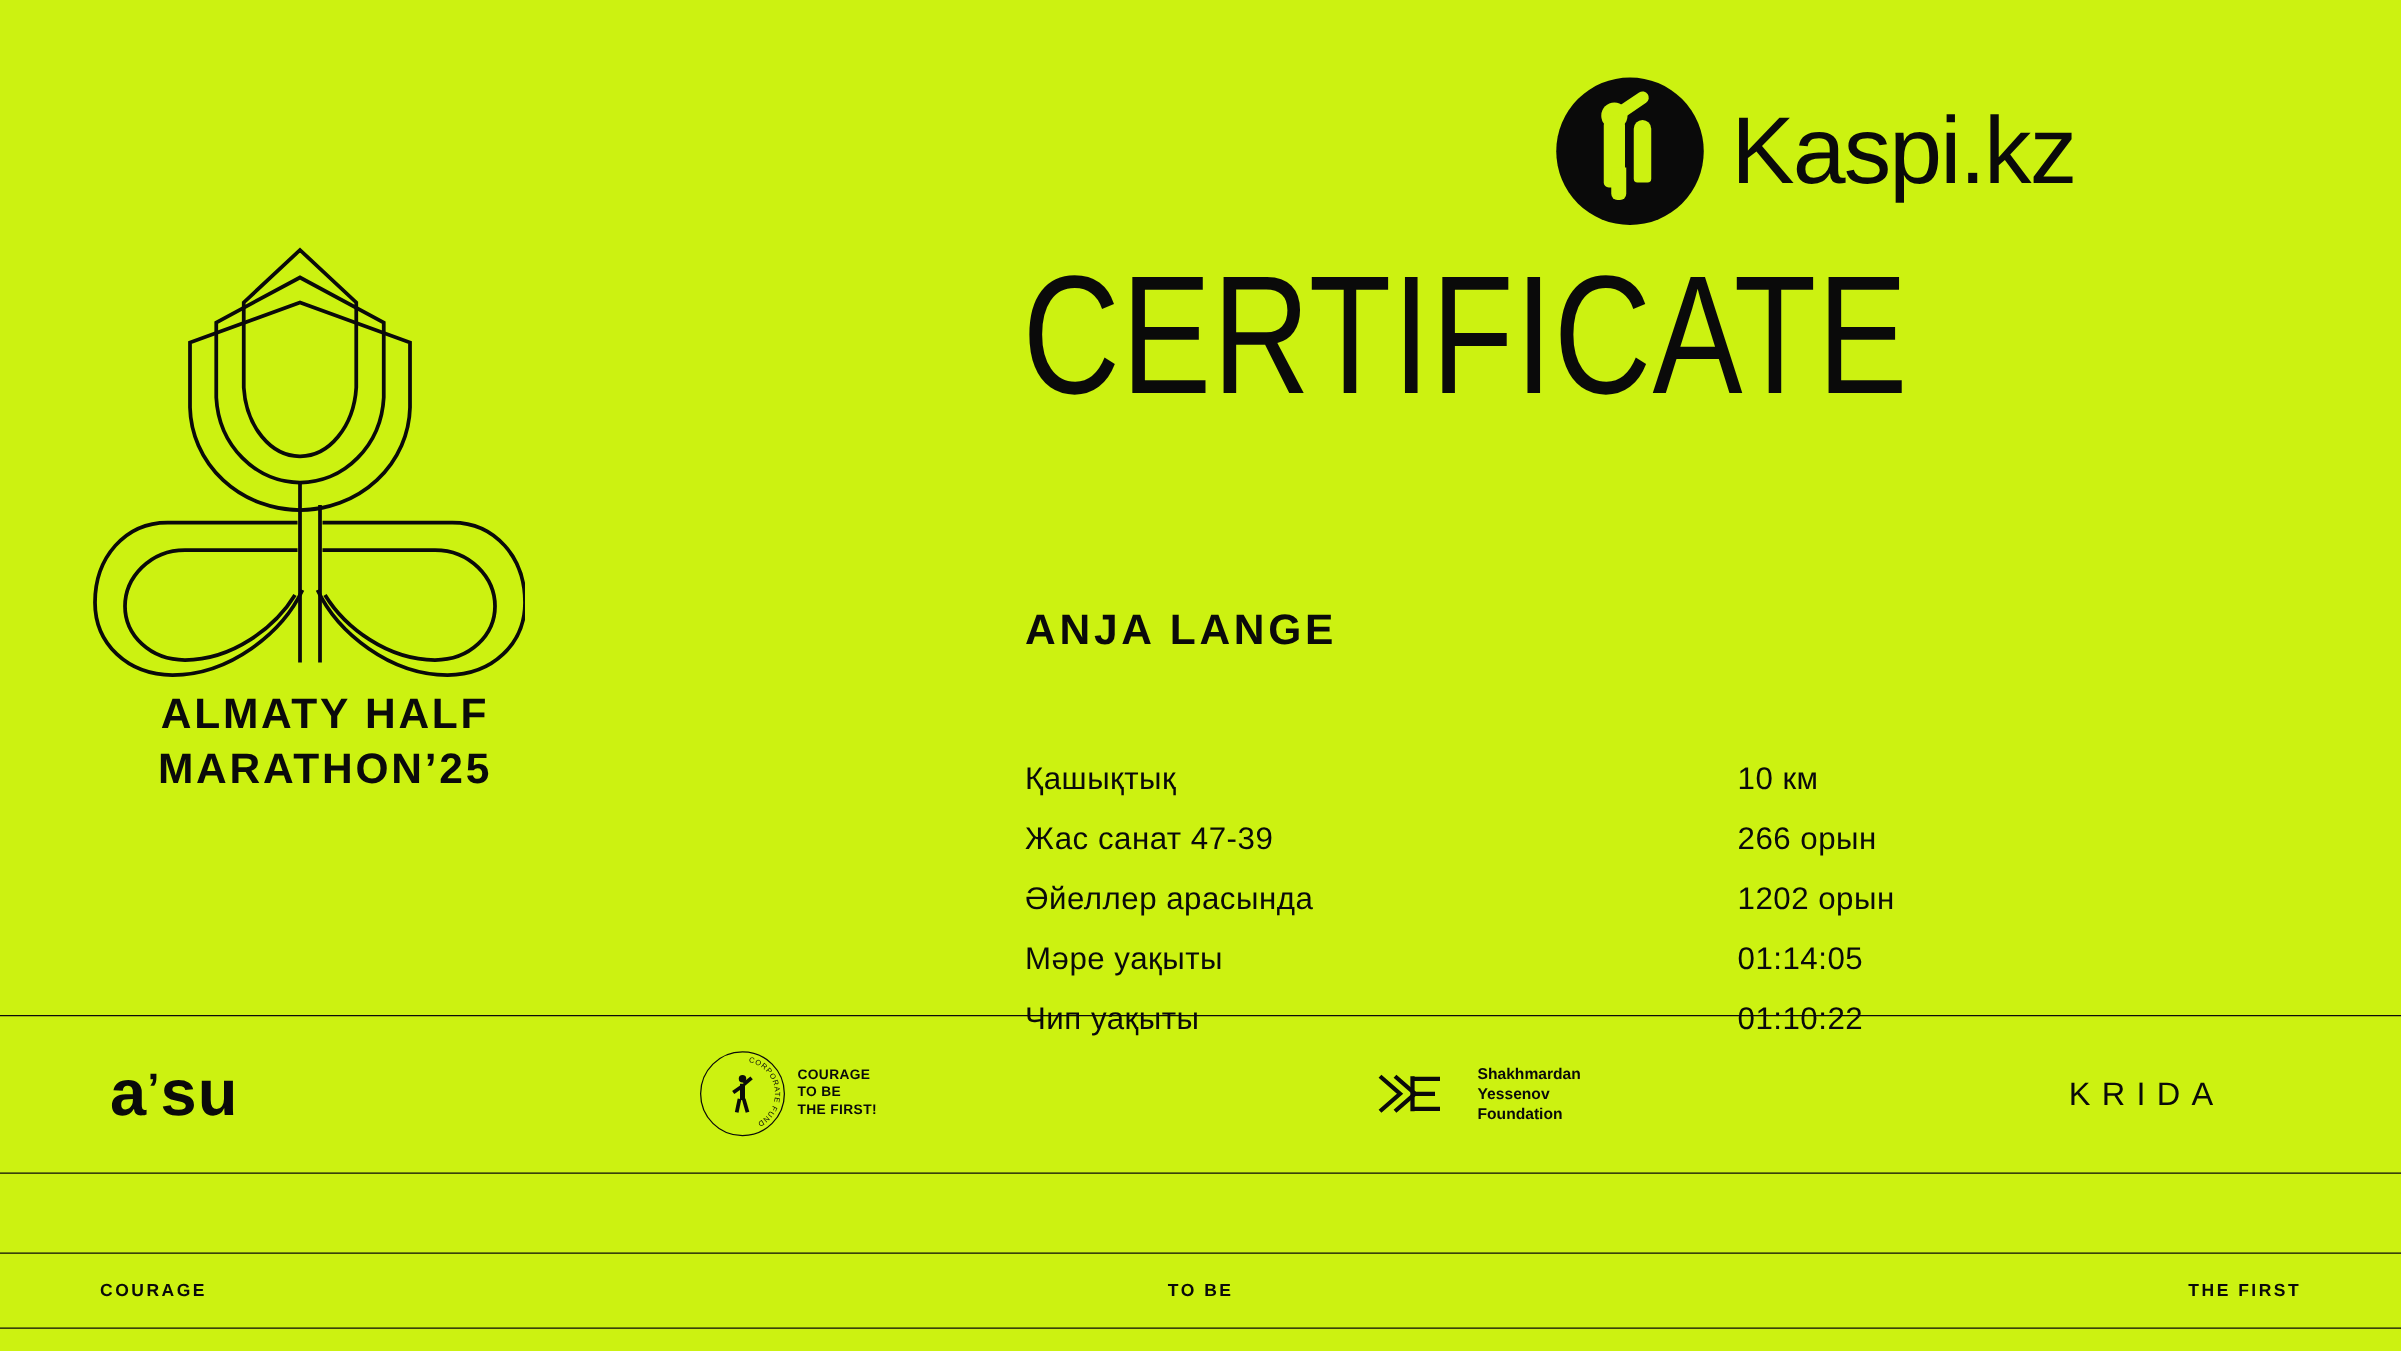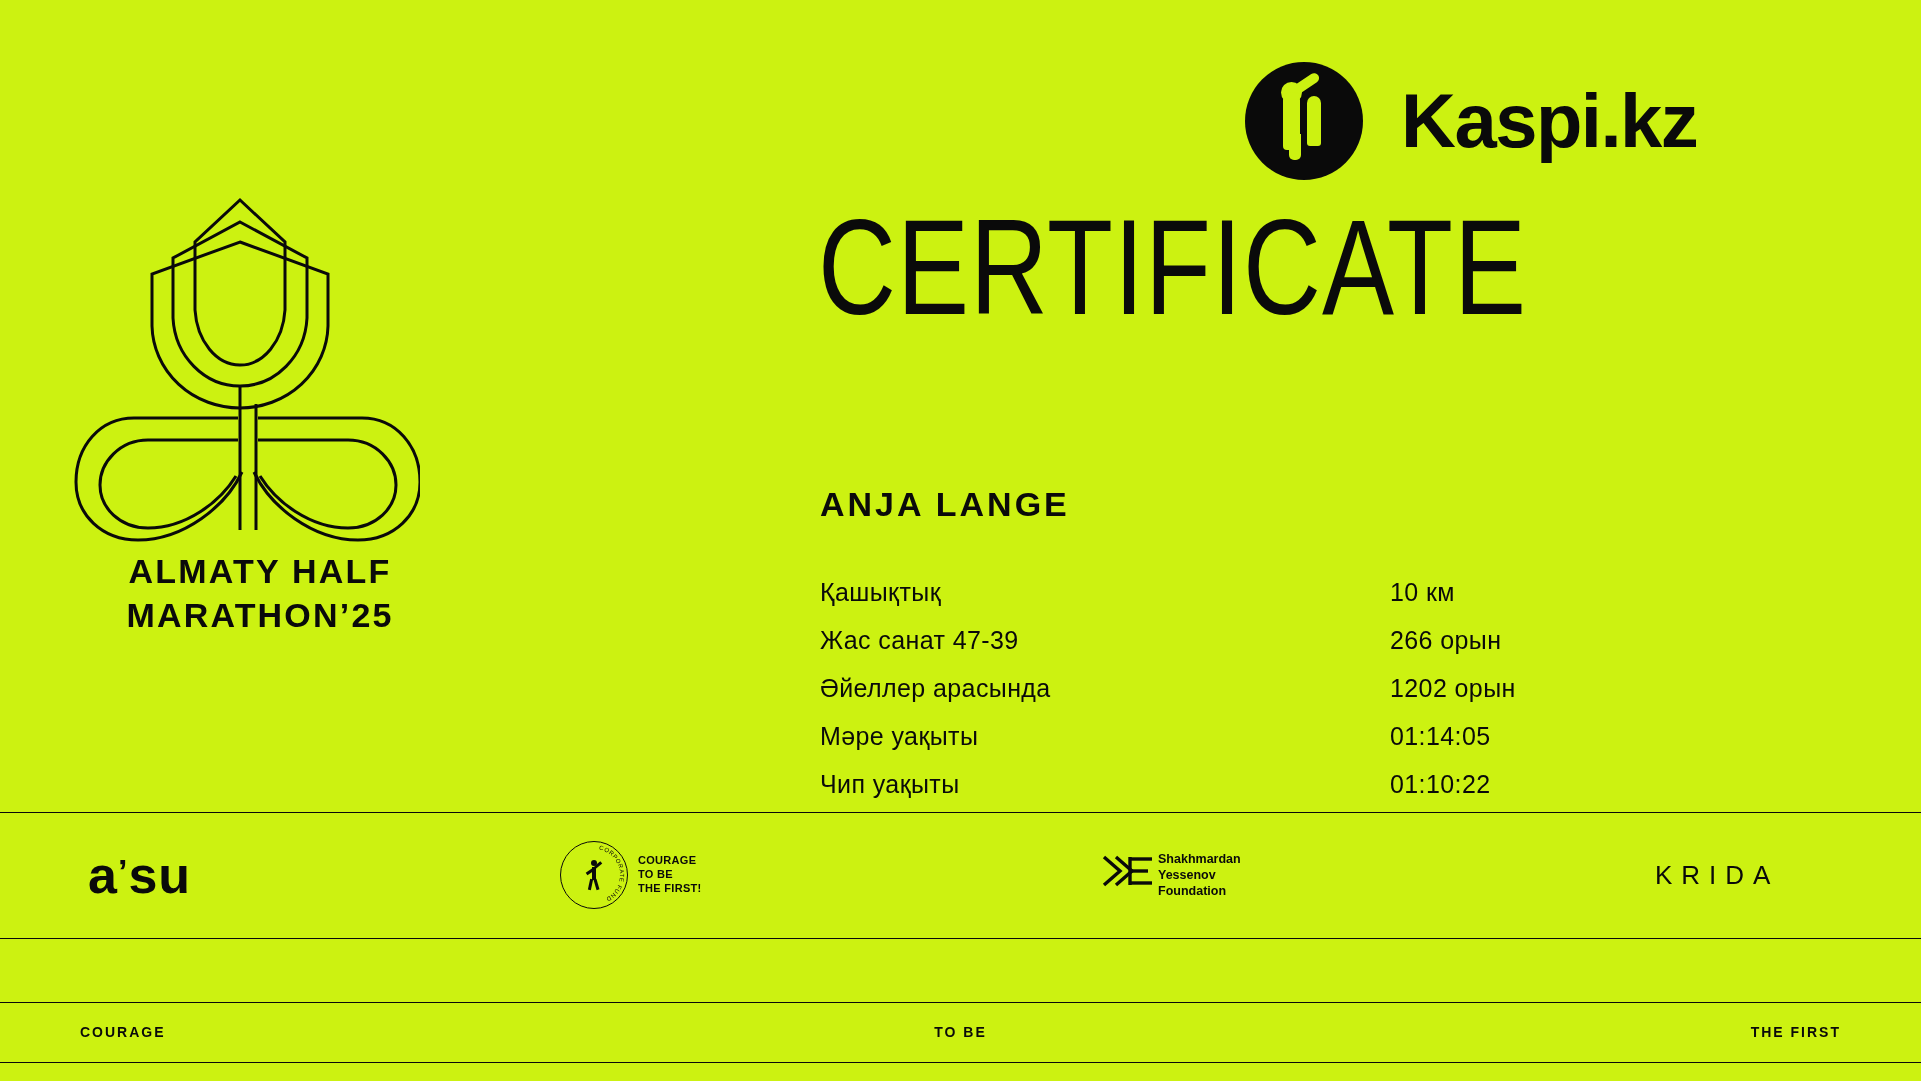--- a/index.html
+++ b/index.html
@@ -80,26 +80,25 @@
     position: absolute;
     left: 44px;
     top: 72px;
     width: 12px;
     height: 26px;
     background: #ccf211;
     border-radius: 0 0 5px 5px;
   }
   .kaspi-word {
     font-size: 76px;
-    font-weight: bold;
+    font-weight: normal;
     letter-spacing: -1.5px;
     line-height: 1;
     color: #0a0a0a;
     white-space: nowrap;
-    margin-left: 16px;
   }
 
   
   .emblem {
     position: absolute;
     left: 60px;
     top: 190px;
     width: 360px;
     height: 360px;
   }
@@ -149,20 +148,21 @@
   }
   .result-row {
     display: flex;
     align-items: baseline;
     height: 48px;
   }
   .result-label {
     width: 570px;
     font-size: 25px;
     letter-spacing: 0.4px;
+    margin-top: 31px;
   }
   .result-value {
     font-size: 25px;
     letter-spacing: 0.4px;
   }
 
   
   .rule {
     position: absolute;
     left: 0;
@@ -254,21 +254,22 @@
     font-size: 11px;
     font-weight: bold;
     line-height: 1.25;
     letter-spacing: 0.3px;
     white-space: pre-line;
   }
   .sponsor-shakhmardan {
     position: absolute;
     left: 1100px;
     display: flex;
-    gap: 0;
+    align-items: center;
+    gap: 24px;
   }
   .shakh-mark { width: 58px; height: 40px; flex: none; }
   .shakh-text {
     font-size: 12.5px;
     font-weight: bold;
     line-height: 1.3;
     white-space: pre-line;
   }
   .sponsor-krida {
     position: absolute;

